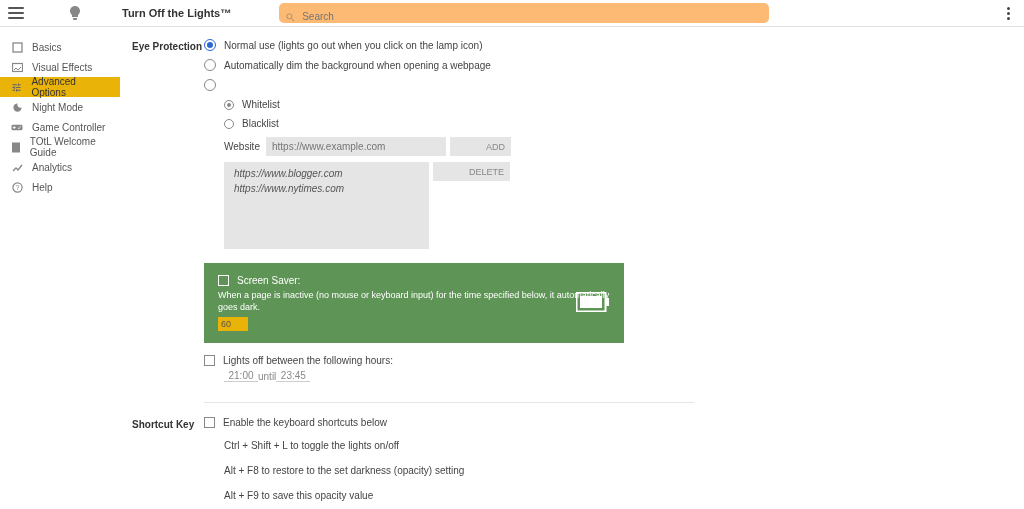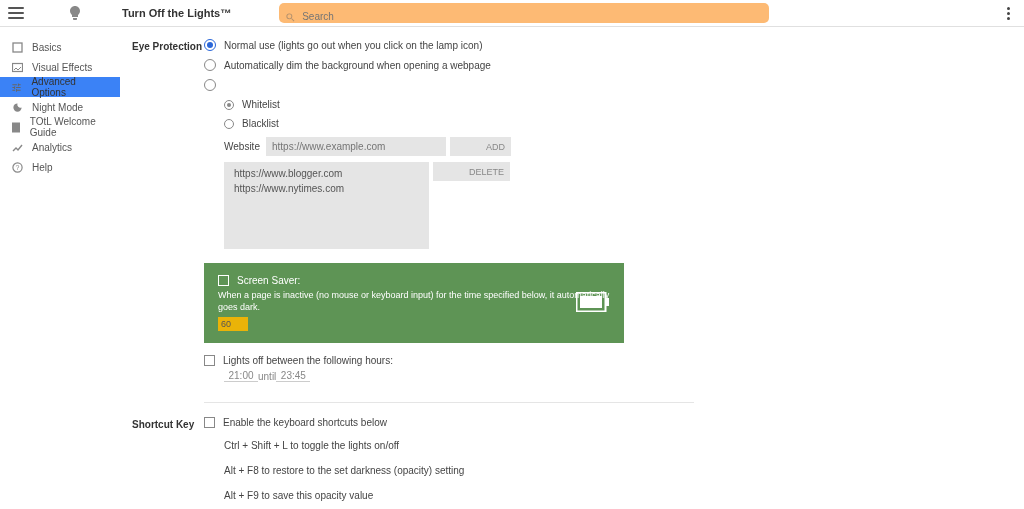--- a/index.html
+++ b/index.html
@@ -17,21 +17,21 @@
   .search-wrap svg{opacity:0.5;}
   .search-input{border:none;background:transparent;outline:none;font-size:10px;color:#666;margin-left:4px;flex:1;}
   .header-spacer{flex:1;}
   .more-icon{width:16px;display:flex;flex-direction:column;align-items:center;gap:2px;cursor:pointer;}
   .more-icon div{width:3px;height:3px;background:#444;border-radius:50%;}
 
   .body{display:flex;}
   .sidebar{width:120px;background:#fff;padding-top:10px;}
   .side-item{display:flex;align-items:center;height:20px;padding:0 10px;color:#555;font-size:10px;cursor:pointer;}
   .side-item .icon{width:14px;height:14px;margin-right:8px;display:flex;align-items:center;justify-content:center;}
-  .side-item.active{background:#3b82f6;color:#333;}
+  .side-item.active{background:#eab308;color:#333;}
 
   .content{flex:1;padding:12px 0 40px 12px;}
   .section{display:flex;max-width:620px;}
   .section-label{width:72px;font-weight:bold;font-size:10px;color:#333;padding-top:2px;}
   .section-body{flex:1;}
 
   .radio-row{display:flex;align-items:center;margin-bottom:8px;font-size:10px;color:#444;}
   .radio{width:12px;height:12px;border:1.5px solid #888;border-radius:50%;margin-right:8px;display:flex;align-items:center;justify-content:center;flex-shrink:0;}
   .radio.selected{border-color:#2b67d8;}
   .radio.selected::after{content:"";width:6px;height:6px;background:#2b67d8;border-radius:50%;}
@@ -39,21 +39,21 @@
   .sub-radios .radio{width:10px;height:10px;}
   .sub-radios .radio.selected::after{width:4px;height:4px;background:#888;}
   .sub-radios .radio.selected{border-color:#888;}
 
   .website-row{display:flex;align-items:center;margin-top:6px;margin-left:0;}
   .website-label{font-size:10px;color:#444;margin-right:6px;}
   .website-input{height:19px;width:180px;background:#e5e5e5;border:none;padding:0 6px;font-size:10px;outline:none;color:#999;}
   .pill-btn{height:19px;min-width:44px;background:#e5e5e5;color:#888;font-size:9px;border:none;margin-left:4px;cursor:pointer;padding-left:36px;}
 
   .site-list{margin-top:6px;background:#e5e5e5;width:205px;height:87px;padding:6px 10px;font-size:10px;color:#555;}
-  .site-list div{margin-bottom:4px;}
+  .site-list div{margin-bottom:4px;font-style:italic;}
 
   .green-box{margin-top:14px;background:#5e9455;color:#fff;padding:12px 14px;width:420px;position:relative;}
   .green-row{display:flex;align-items:flex-start;font-size:10px;margin-bottom:4px;}
   .checkbox{width:11px;height:11px;border:1.5px solid #fff;margin-right:8px;flex-shrink:0;}
   .checkbox.dark{border-color:#888;}
   .green-desc{font-size:9px;line-height:1.3;margin-bottom:4px;}
   .green-input{width:30px;height:14px;background:#eab308;border:none;font-size:9px;padding:0 3px;color:#555;}
   .battery-icon{position:absolute;right:14px;top:50%;transform:translateY(-50%);}
 
   .hours-row{display:flex;align-items:center;margin-top:12px;font-size:10px;color:#444;}
@@ -120,20 +120,28 @@
         </span>
       <span>Advanced Options</span>
     </div>
     <div class="side-item">
       <span class="icon">
           <svg width="11" height="11" viewBox="0 0 24 24">
             <path fill="#888" d="M12 3a9 9 0 109 9 7 7 0 01-9-9z"></path>
           </svg>
         </span>
       <span>Night Mode</span>
+    </div>
+    <div class="side-item">
+      <span class="icon">
+          <svg width="12" height="11" viewBox="0 0 24 24">
+            <path fill="#888" d="M21 6H3a3 3 0 00-3 3v6a3 3 0 003 3h18a3 3 0 003-3V9a3 3 0 00-3-3zM9 13H7v2H5v-2H3v-2h2V9h2v2h2v2zm7 2a1.5 1.5 0 110-3 1.5 1.5 0 010 3zm3-3a1.5 1.5 0 110-3 1.5 1.5 0 010 3z"></path>
+          </svg>
+        </span>
+      <span>Game Controller</span>
     </div>
     <div class="side-item">
       <span class="icon">
           <svg width="10" height="11">
             <rect x="1" y="0.5" width="8" height="10" fill="#888"></rect>
           </svg>
         </span>
       <span>TOtL Welcome Guide</span>
     </div>
     <div class="side-item">

